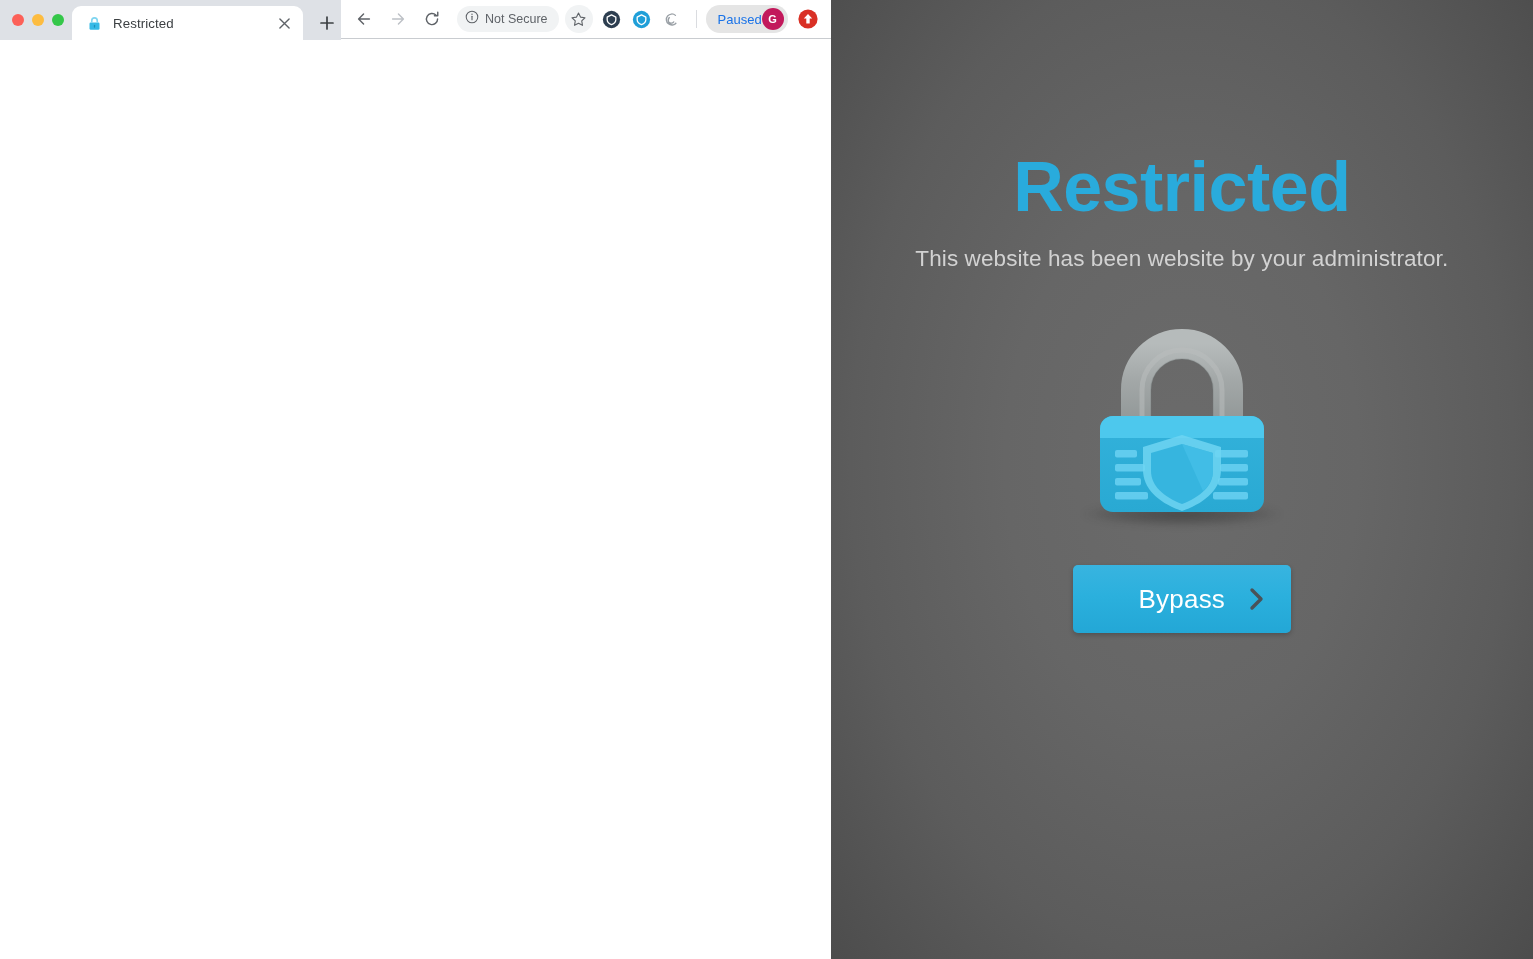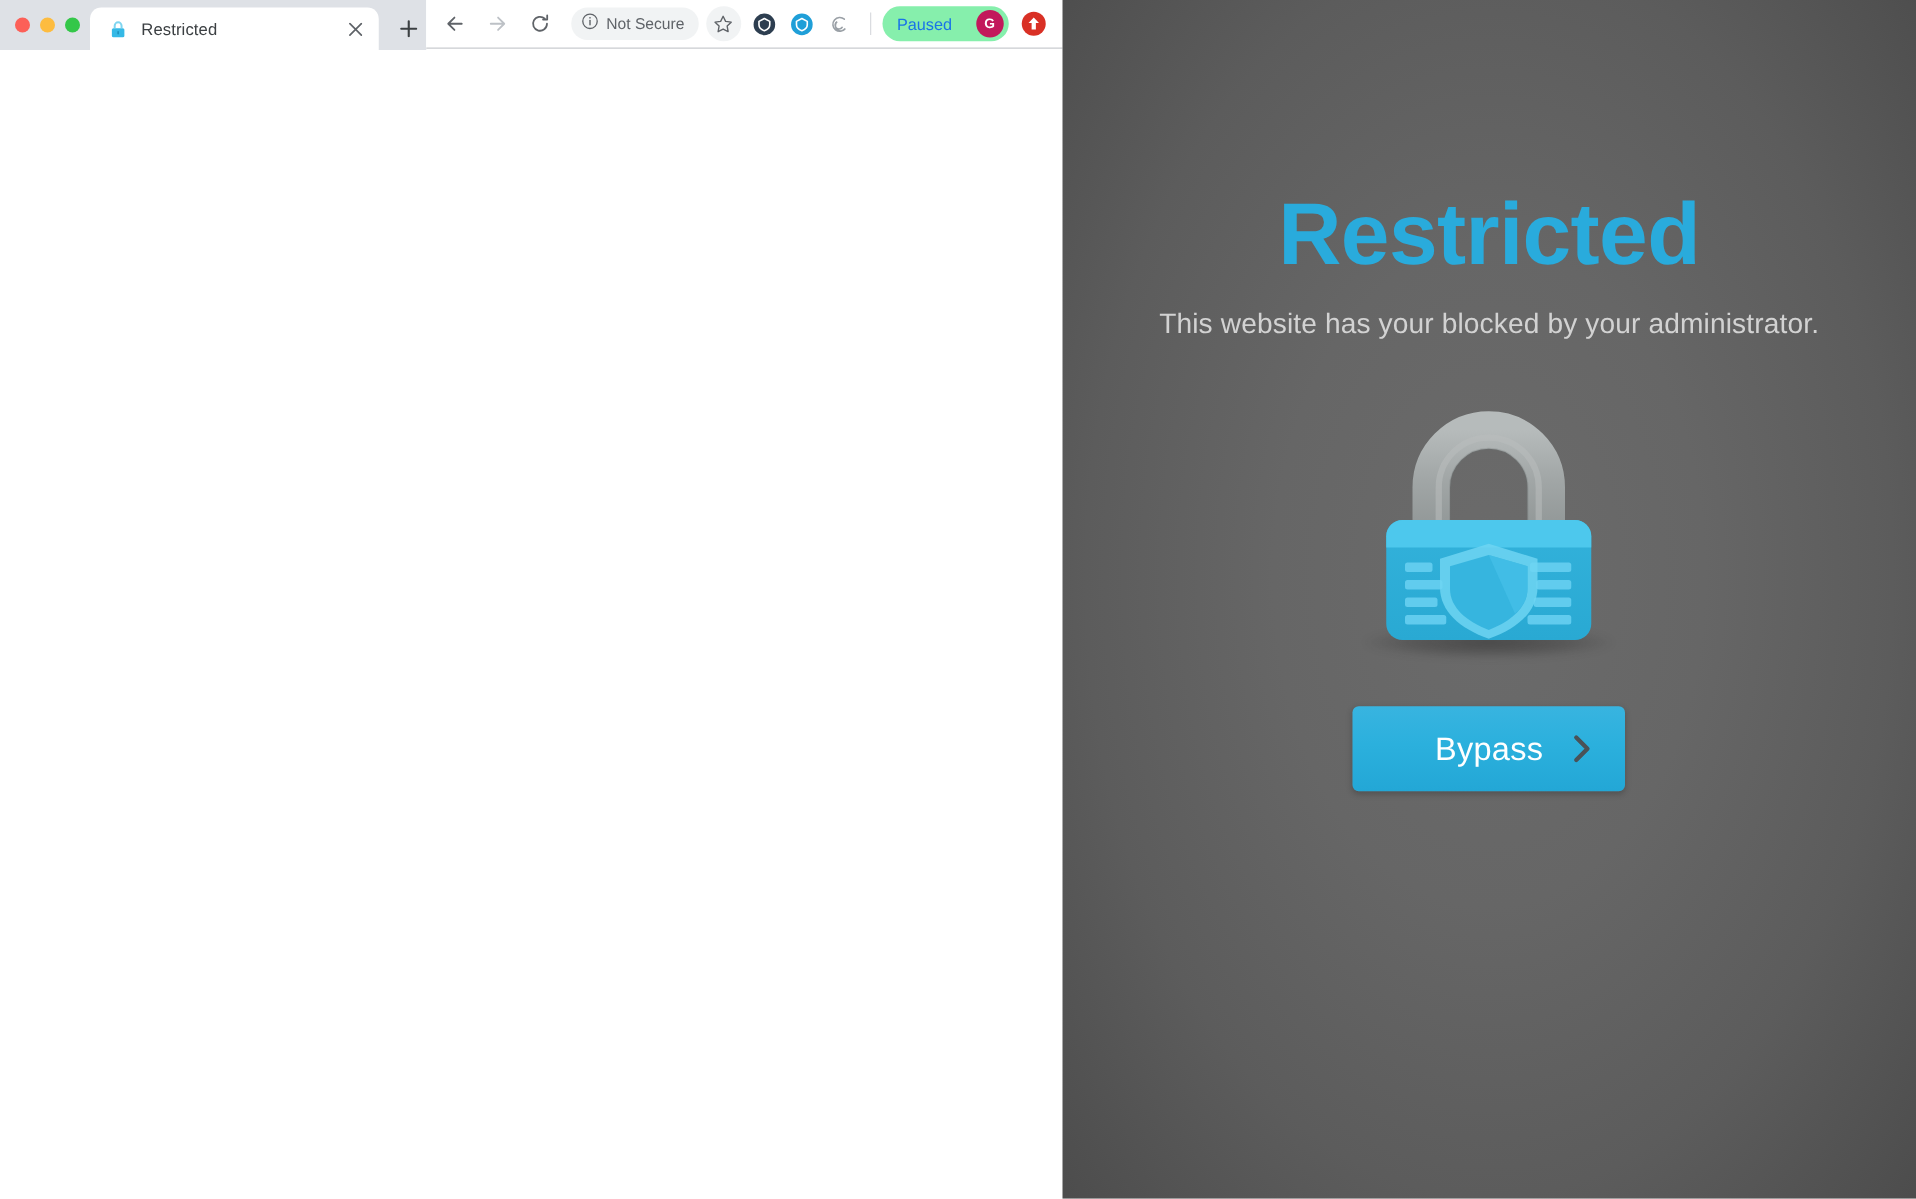--- a/index.html
+++ b/index.html
@@ -187,22 +187,22 @@
   .tb-divider {
     width: 1px;
     height: 18px;
     background: #dadce0;
     margin: 0 9px;
   }
 
   .paused-pill {
     display: flex;
     align-items: center;
-    gap: 19px;
-    background: #86efac;
+    gap: 0;
+    background: #e5e5e5;
     border-radius: 16px;
     height: 28px;
     padding: 0 4px 0 12px;
   }
   .paused-pill .ptext {
     font-size: 13px;
     color: #1a73e8;
     white-space: nowrap;
   }
   .avatar {
@@ -431,21 +431,21 @@
         </svg>
       </div>
     </div>
   </div>
 
   <div class="page">
     <div class="page-inner">
 
       <div class="headline">Restricted</div>
 
-      <div class="subhead">This website has your blocked by your administrator.</div>
+      <div class="subhead">This website has been website by your administrator.</div>
 
       <div class="lock-wrap">
         <div class="lock-shadow"></div>
         <svg width="260" height="205" viewBox="0 0 260 205" style="position:relative;z-index:2;">
           <defs>
             <linearGradient id="shackleGrad" x1="0" y1="0" x2="0" y2="1">
               <stop offset="0%" stop-color="#b6bbbb"></stop>
               <stop offset="45%" stop-color="#a2a7a7"></stop>
               <stop offset="100%" stop-color="#8f9595"></stop>
             </linearGradient>

